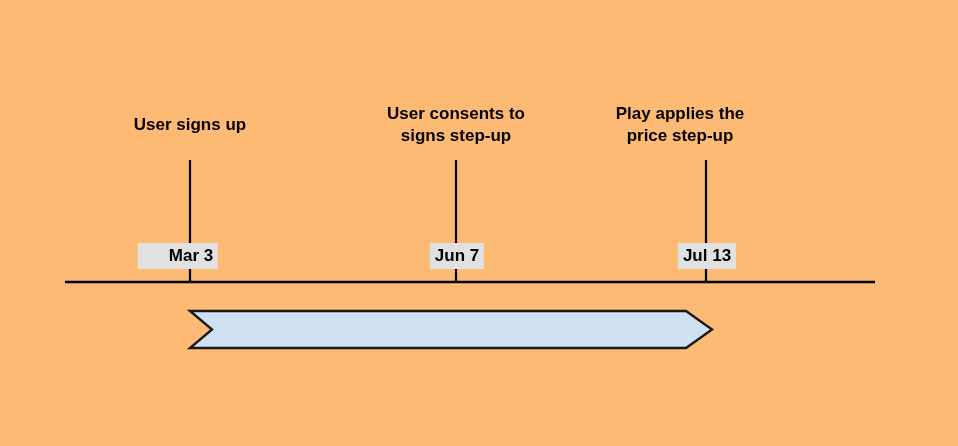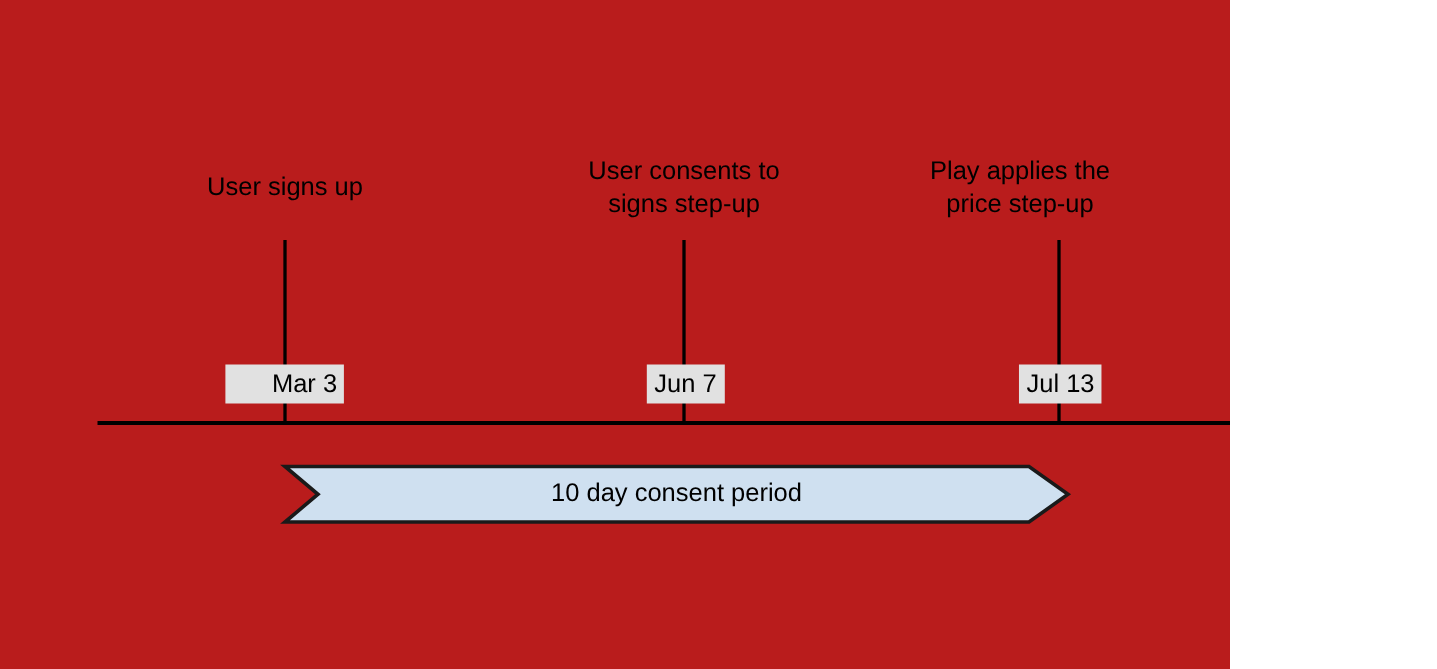--- a/index.html
+++ b/index.html
@@ -6,24 +6,25 @@
   html, body {
     margin: 0;
     padding: 0;
     background: #ffffff;
   }
   body {
     font-family: "Liberation Sans", sans-serif;
   }
   #canvas {
     position: relative;
-    width: 820px;
+    width: 958px;
     height: 446px;
-    background: #b91c1c;
+    background: #fdba74;
     overflow: hidden;
+    font-weight: bold;
   }
   .timeline-svg {
     position: absolute;
     top: 0;
     left: 0;
     width: 958px;
     height: 446px;
   }
   
   .event-label {
@@ -45,21 +46,21 @@
     position: absolute;
     transform: translateX(-50%);
     font-family: "Liberation Sans", sans-serif;
     font-size: 17px;
     line-height: 21px;
     color: #000000;
     background: #e1e1e1;
     padding: 2px 5px 3px 5px;
     white-space: nowrap;
   }
-  #date-badge-0 { left: 190px; top: 243px; padding-left: 31px; }
+  #date-badge-0 { left: 178px; top: 243px; padding-left: 31px; }
   #date-badge-1 { left: 457px; top: 243px; }
   #date-badge-2 { left: 707px; top: 243px; }
 
   
   #banner-label {
     position: absolute;
     left: 451px;
     top: 318px;
     transform: translateX(-50%);
     font-family: "Liberation Sans", sans-serif;
@@ -88,15 +89,14 @@
   <div class="event-label" id="event-label-0">User signs up</div>
   <div class="event-label" id="event-label-1">User consents to
 signs step-up</div>
   <div class="event-label" id="event-label-2">Play applies the
 price step-up</div>
 
   <div class="date-badge" id="date-badge-0">Mar 3</div>
   <div class="date-badge" id="date-badge-1">Jun 7</div>
   <div class="date-badge" id="date-badge-2">Jul 13</div>
 
-  <div id="banner-label">10 day consent period</div>
 
 </div>
 
 </body></html>

